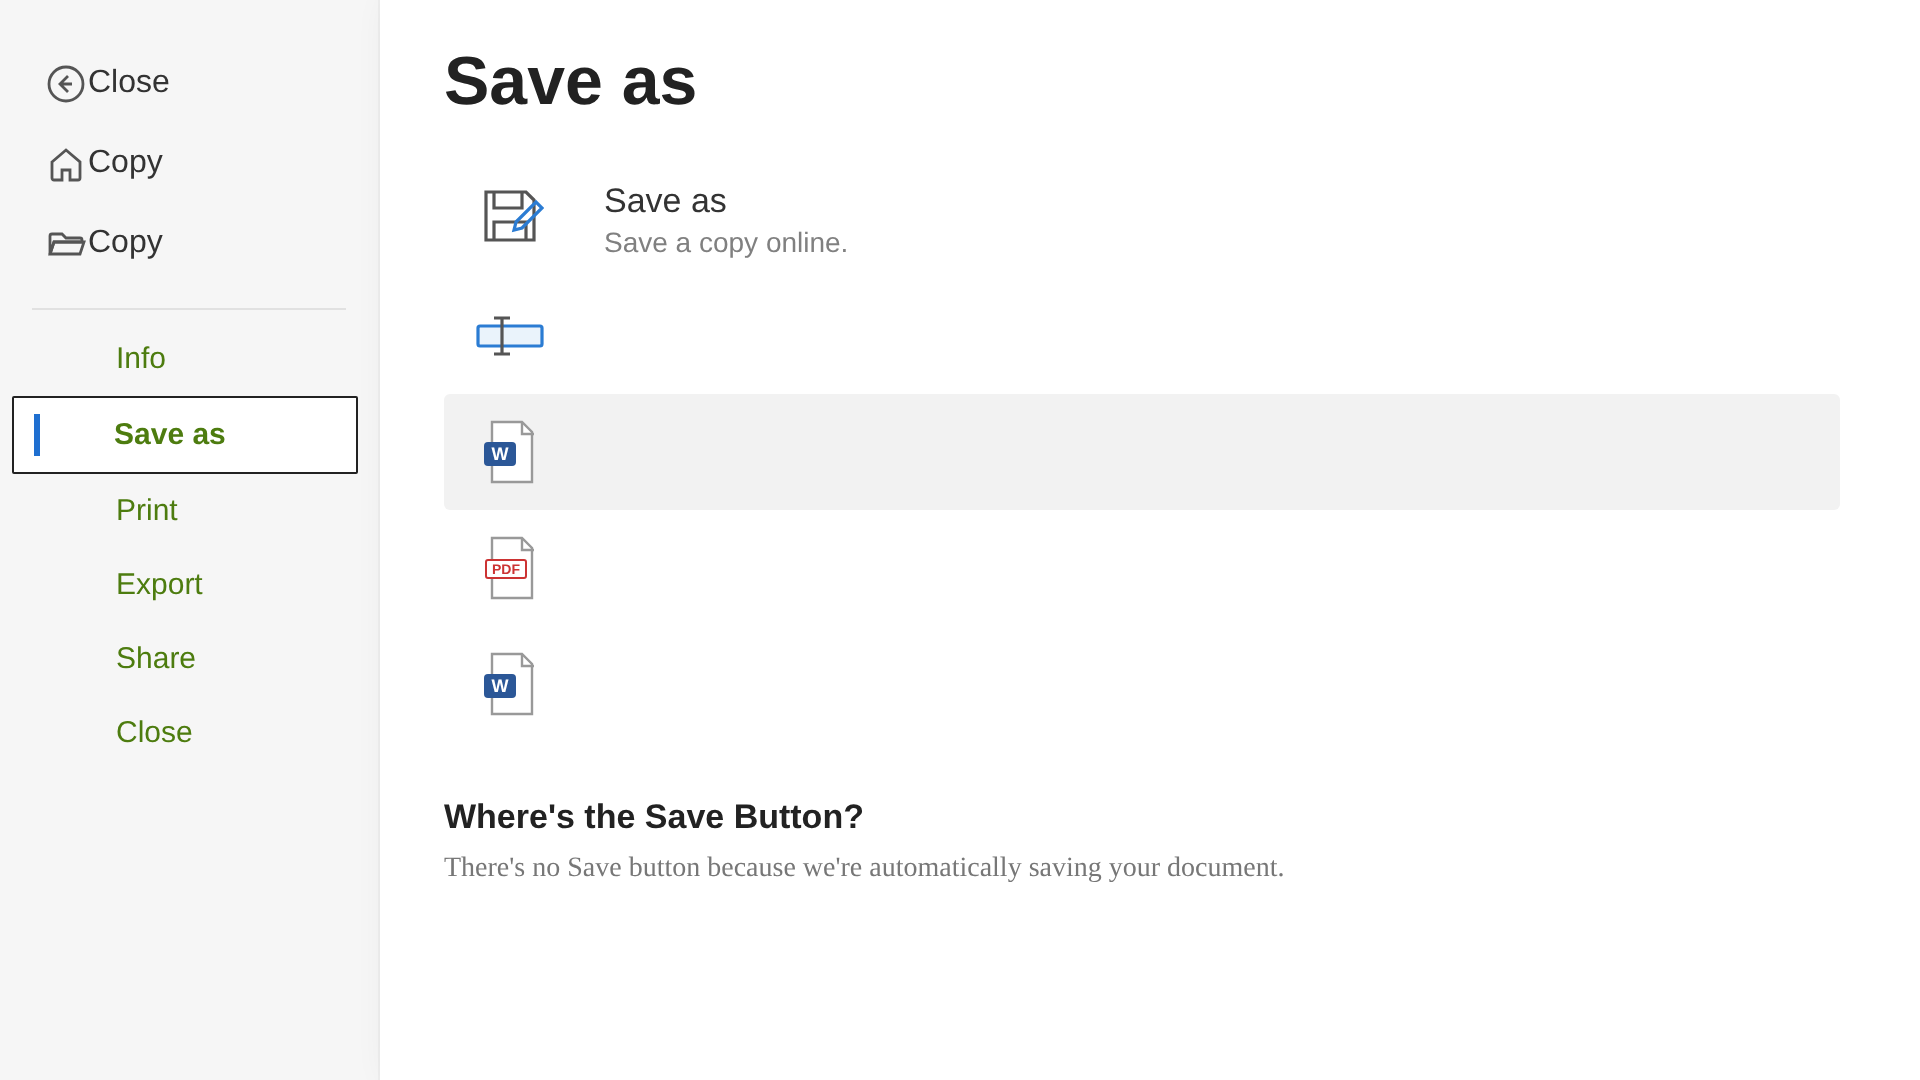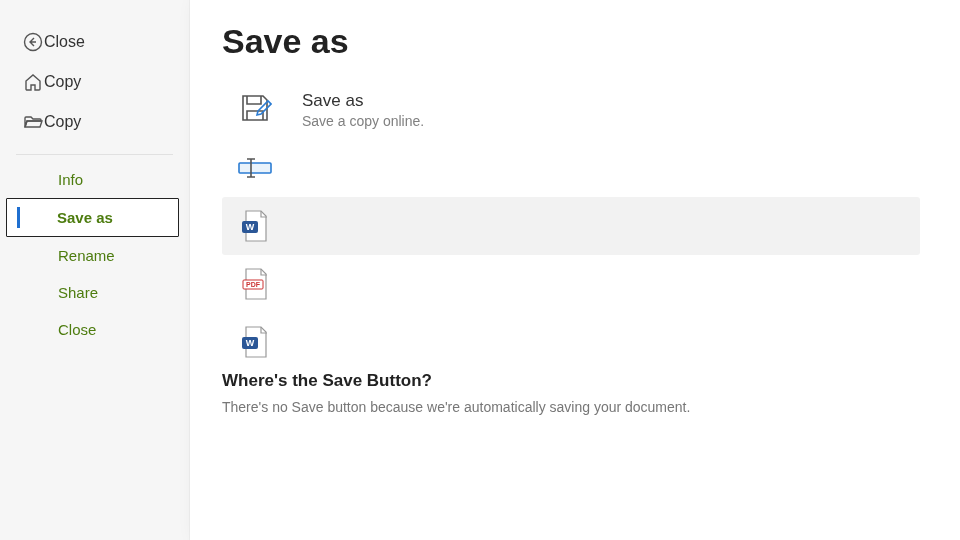--- a/index.html
+++ b/index.html
@@ -96,23 +96,23 @@
     background: #f2f2f2;
   }
   .option .opt-icon {
     width: 38px; height: 38px;
     display:flex; align-items:center; justify-content:center;
     flex-shrink: 0;
   }
   .option .opt-text { padding-top: 2px; }
   .opt-title { font-size: 17px; color: #333; font-weight: 400; }
   .opt-desc { font-size: 14px; color: #808080; margin-top: 2px; }
-  .help-block { }
+  .help-block { margin-top: 28px; }
   .help-title { font-size: 17px; font-weight: 600; color: #222; }
-  .help-text { font-size: 14px; color: #777; margin-top: 8px; }
+  .help-text { font-size: 14px; color: #777; margin-top: 8px; font-family: Liberation Serif, serif; }
 
   
   .doc-peek {
     position: absolute;
     right: 0; top: 0; bottom: 0;
     width: 90px;
     background: #fff;
     z-index: 1;
     border-left: 1px solid #ddd;
     overflow: hidden;
@@ -186,21 +186,22 @@
               <path d="M2 15l2-6h15l-2 6z"></path>
             </svg>
         </span>
         <span>Copy</span>
       </div>
     </div>
     <div class="side-divider"></div>
     <div class="side-group2">
       <div class="sub-item"><span>Info</span></div>
       <div class="sub-item selected"><span>Save as</span></div>
-      <div class="sub-item"><span>Rename</span></div>
+      <div class="sub-item"><span>Print</span></div>
+      <div class="sub-item"><span>Export</span></div>
       <div class="sub-item"><span>Share</span></div>
       <div class="sub-item"><span>Close</span></div>
     </div>
   </div>
 
   <div class="main">
     <div class="page-title">Save as</div>
 
     <div class="option">
       <div class="opt-icon">

